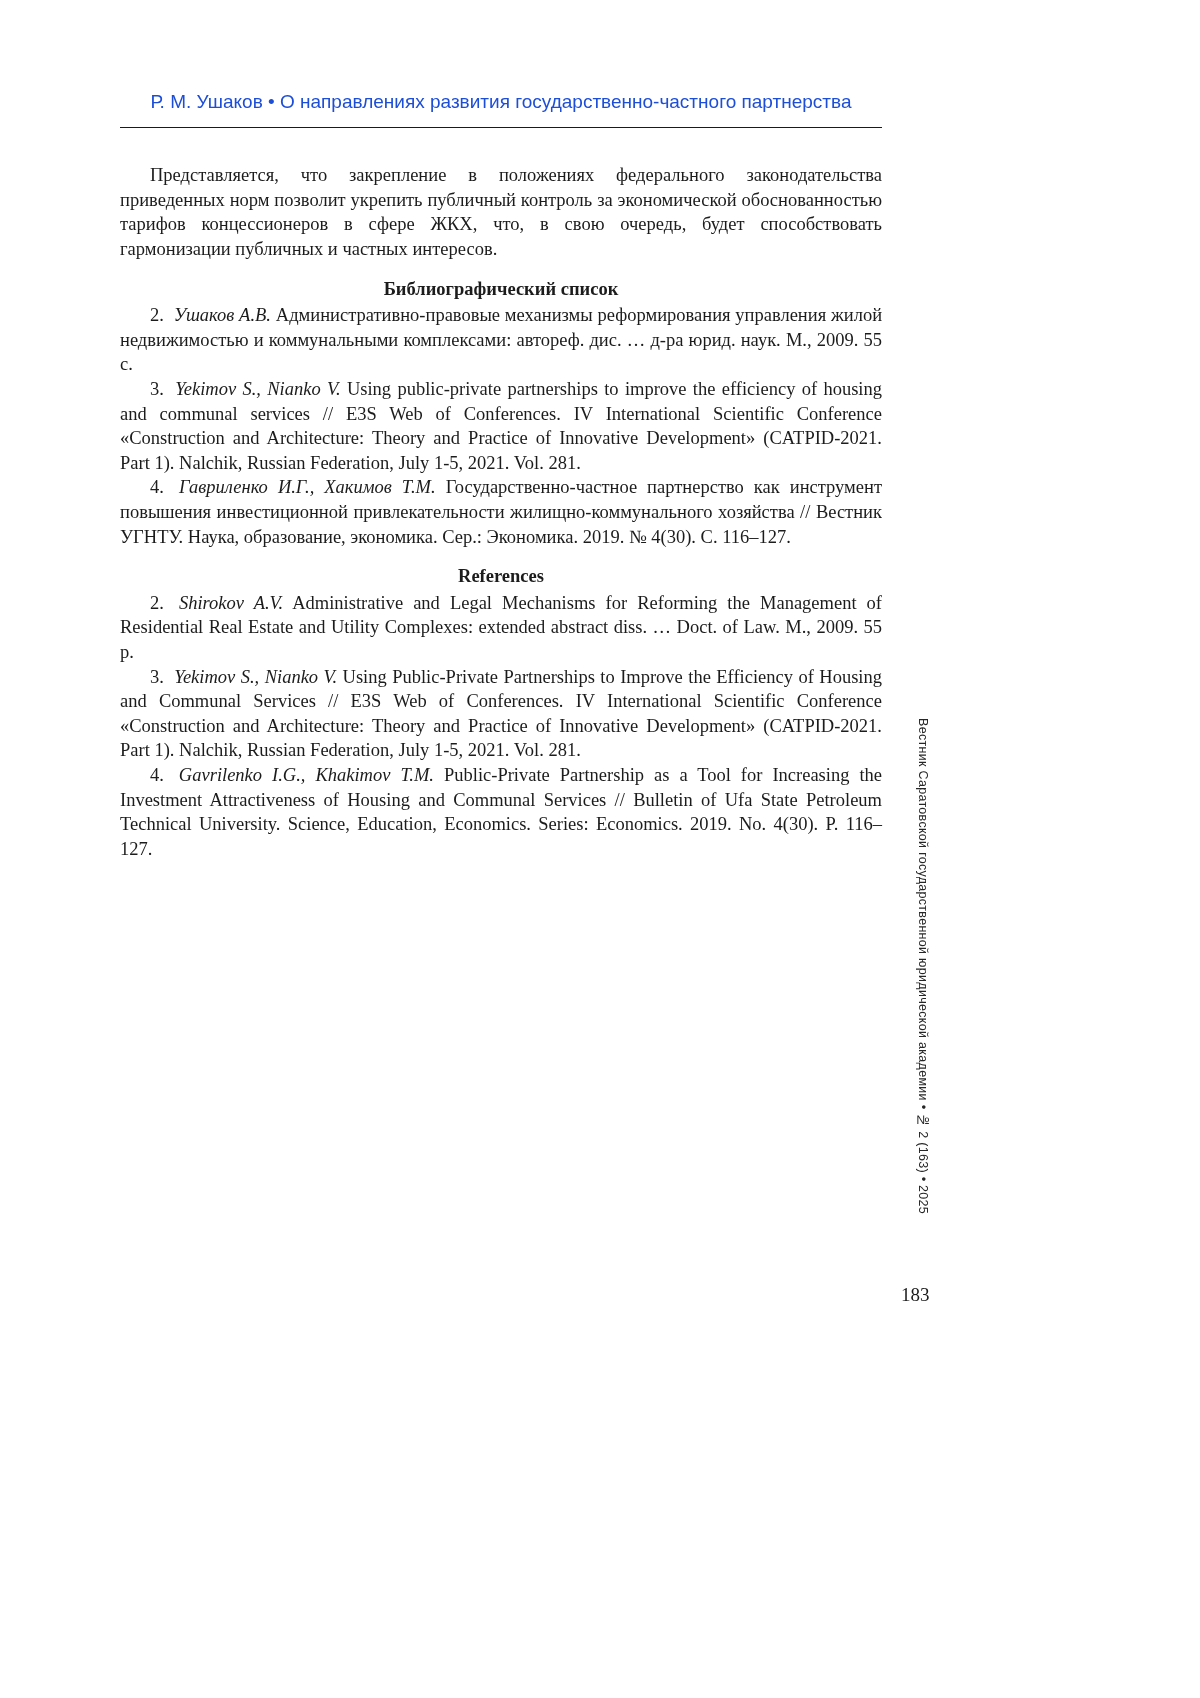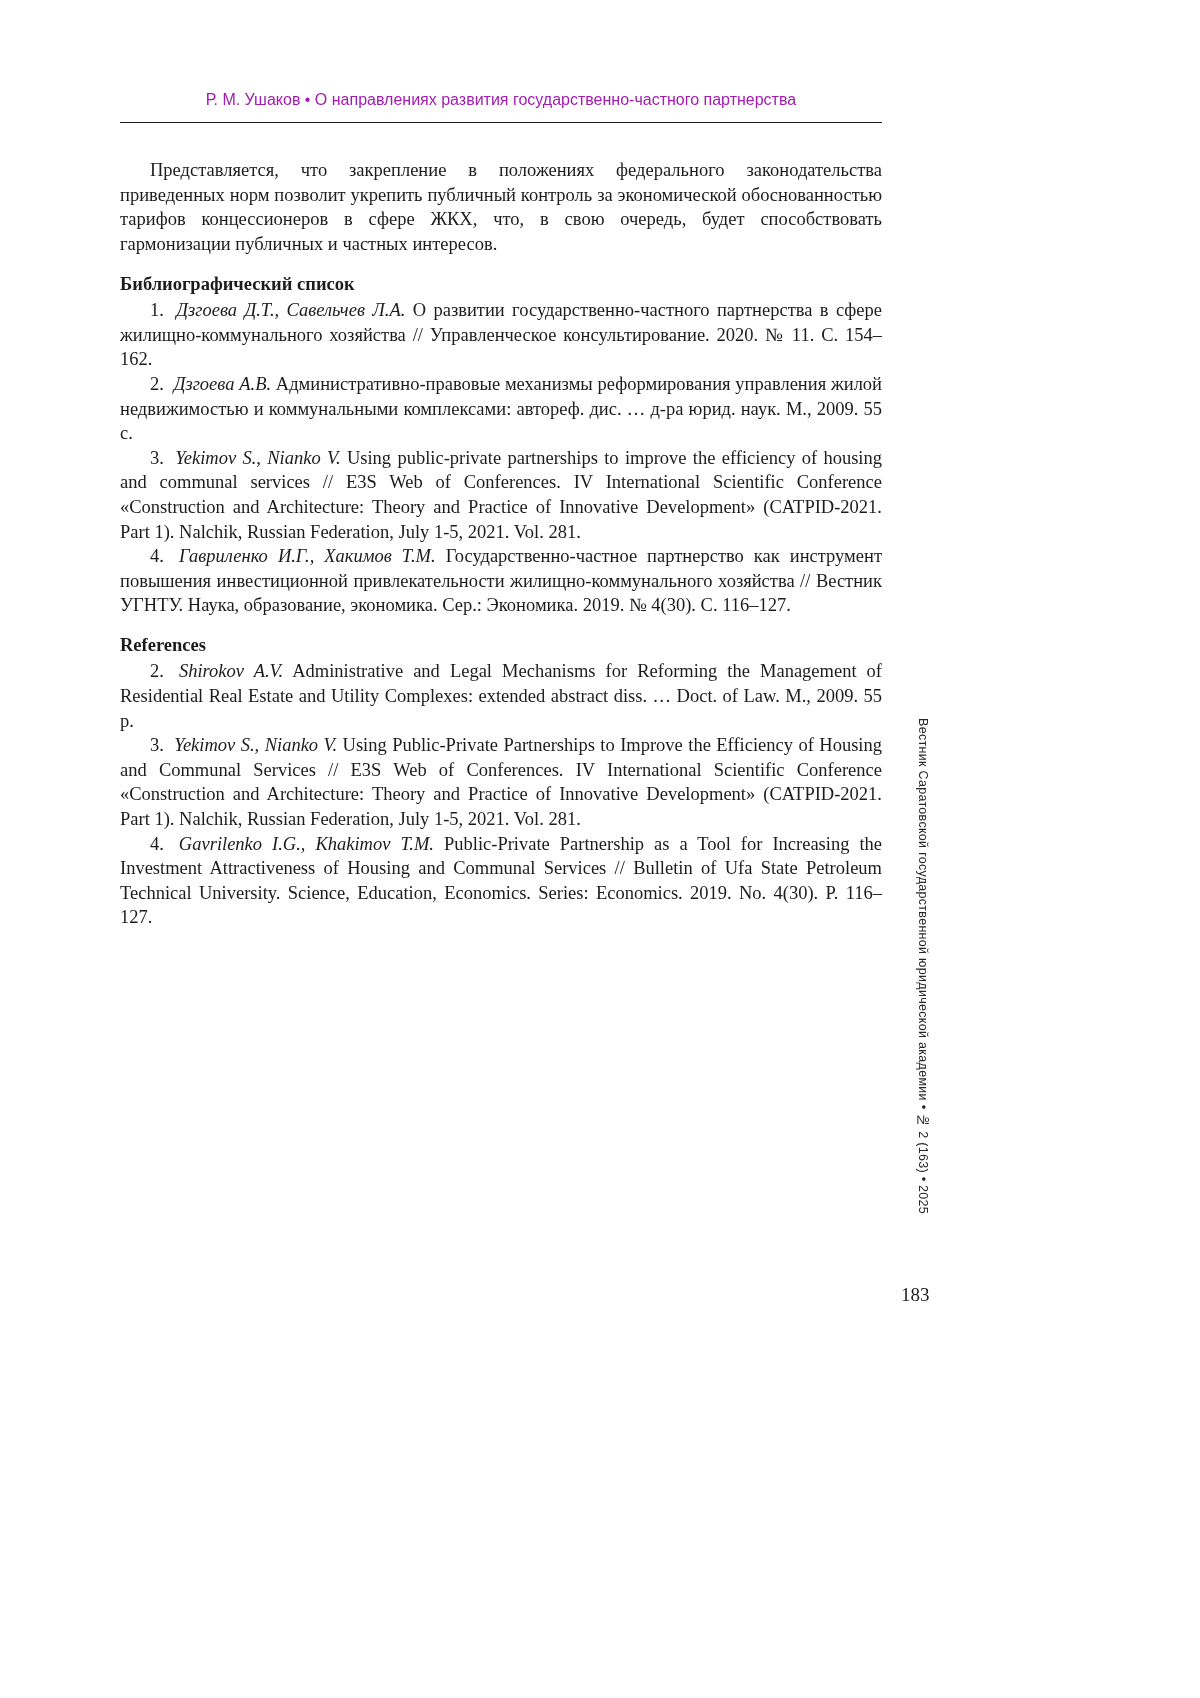--- a/index.html
+++ b/index.html
@@ -15,24 +15,24 @@
     overflow: hidden;
   }
   .content {
     position: absolute;
     left: 120px;
     top: 86px;
     width: 762px;
   }
   .running-header {
     font-family: "Liberation Sans", sans-serif;
-    font-size: 16px;
+    font-size: 19px;
     line-height: 1.7;
     text-align: center;
-    color: #a21caf;
+    color: #1d4ed8;
     padding: 0 30px 7px 30px;
   }
   .rule {
     border: none;
     border-top: 1.5px solid #1a1a1a;
     height: 0;
     margin: 2px 0 0 0;
   }
   .body-text {
     margin-top: 35px;
@@ -40,20 +40,21 @@
     line-height: 1.33;
     text-align: justify;
   }
   p.para {
     text-indent: 30px;
     margin-bottom: 14px;
   }
   h2.section {
     font-size: 18.5px;
     font-weight: bold;
+    text-align: center;
     margin: 15px 0 2px 0;
   }
   p.ref {
     text-indent: 30px;
     text-align: justify;
   }
   .num { margin-right: 5px; }
   em.authors { font-style: italic; }
   .refs-block { margin-top: 0; }
   .spine-text {
@@ -91,27 +92,22 @@
     <hr class="rule">
 
     <div class="body-text">
 
       <p class="para">Представляется, что закрепление в положениях федерального законодательства приведенных норм позволит укрепить публичный контроль за экономической обоснованностью тарифов концессионеров в сфере ЖКХ, что, в свою очередь, будет способствовать гармонизации публичных и частных интересов.</p>
 
       <h2 class="section">Библиографический список</h2>
 
       <div class="refs-block">
         <p class="ref">
-          <span class="num">1.</span>
-          <em class="authors">Дзгоева Д.Т., Савельчев Л.А.</em>
-          <span>О развитии государственно-частного партнерства в сфере жилищно-коммунального хозяйства // Управленческое консультирование. 2020. № 11. С. 154–162.</span>
-        </p>
-        <p class="ref">
           <span class="num">2.</span>
-          <em class="authors">Дзгоева А.В.</em>
+          <em class="authors">Ушаков А.В.</em>
           <span>Административно-правовые механизмы реформирования управления жилой недвижимостью и коммунальными комплексами: автореф. дис. … д-ра юрид. наук. М., 2009. 55 с.</span>
         </p>
         <p class="ref">
           <span class="num">3.</span>
           <em class="authors">Yekimov S., Nianko V.</em>
           <span>Using public-private partnerships to improve the efficiency of housing and communal services // E3S Web of Conferences. IV International Scientific Conference «Construction and Architecture: Theory and Practice of Innovative Development» (CATPID-2021. Part 1). Nalchik, Russian Federation, July 1-5, 2021. Vol. 281.</span>
         </p>
         <p class="ref">
           <span class="num">4.</span>
           <em class="authors">Гавриленко И.Г., Хакимов Т.М.</em>

